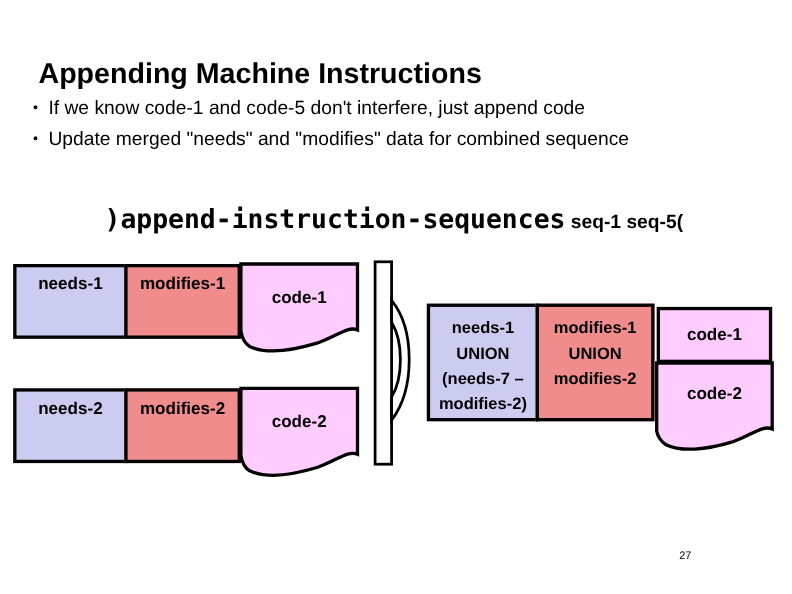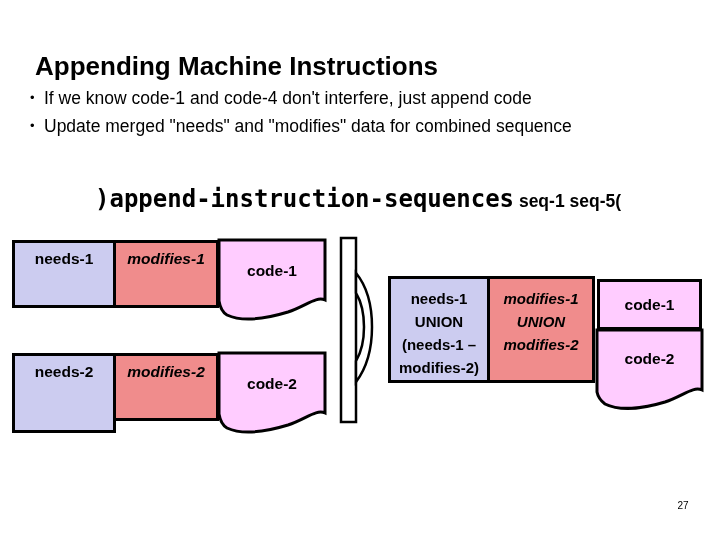--- a/index.html
+++ b/index.html
@@ -16,40 +16,40 @@
   .bullet-dot{width:14px;flex:0 0 14px;font-size:13px;line-height:28px;}
   .code-line{left:95px;top:185px;white-space:nowrap;}
   .code-mono{font-family:"DejaVu Sans Mono","Liberation Mono",monospace;font-weight:bold;font-size:24px;}
   .code-args{font-family:"Liberation Sans",sans-serif;font-weight:bold;font-size:17.5px;}
   .box{
     box-sizing:border-box;border:3px solid #000;text-align:center;
     font-weight:bold;font-size:15.5px;
   }
   .box .pad-top{padding-top:7px;}
   .needs-bg{background:var(--c-needs);}
-  .modifies-bg{background:var(--c-modifies);font-style:italic;}
+  .modifies-bg{background:var(--c-modifies);}
   .code-bg{background:var(--c-code);}
   .doc-label{
     text-align:center;font-weight:bold;font-size:15.5px;pointer-events:none;
   }
   .merged-lines{font-weight:bold;font-size:15px;line-height:23px;text-align:center;padding-top:8px;}
   .code1-rect{display:flex;align-items:center;justify-content:center;}
   .doc-path{fill:var(--c-code);stroke:#000;stroke-width:3;}
   .arrow-shape{fill:#ffffff;stroke:#000;stroke-width:2.5;}
-  .page-num{left:668px;top:500px;width:30px;text-align:center;font-size:10px;}
+  .page-num{left:608px;top:500px;width:30px;text-align:center;font-size:10px;}
 </style>
 </head>
 <body>
 
 <div class="abs title">Appending Machine Instructions</div>
 
 <div class="abs bullets">
   <div class="bullet-line">
     <span class="bullet-dot">•</span>
-    <span>If we know code-1 and code-4 don't interfere, just append code</span>
+    <span>If we know code-1 and code-5 don't interfere, just append code</span>
   </div>
   <div class="bullet-line">
     <span class="bullet-dot">•</span>
     <span>Update merged "needs" and "modifies" data for combined sequence</span>
   </div>
 </div>
 
 <div class="abs code-line">
   <span class="code-mono">)append-instruction-sequences</span><span class="code-args"> seq-1 seq-5(</span>
 </div>
@@ -58,41 +58,41 @@
   <div class="pad-top">needs-1</div>
 </div>
 <div class="abs box modifies-bg" style="left:113px;top:240px;width:106px;height:68px;">
   <div class="pad-top">modifies-1</div>
 </div>
 <svg class="abs" style="left:216px;top:237px;" width="112" height="105" viewBox="0 0 112 105">
   <path class="doc-path" d="M3,3 H109 V63 C100,59 90,69 72,75 C49,82 26,85 11,78 C6,75 4,70 3,64 Z"></path>
 </svg>
 <div class="abs doc-label" style="left:219px;top:262px;width:106px;">code-1</div>
 
-<div class="abs box needs-bg" style="left:12px;top:353px;width:104px;height:80px;">
+<div class="abs box needs-bg" style="left:12px;top:353px;width:104px;height:68px;">
   <div class="pad-top">needs-2</div>
 </div>
 <div class="abs box modifies-bg" style="left:113px;top:353px;width:106px;height:68px;">
   <div class="pad-top">modifies-2</div>
 </div>
 <svg class="abs" style="left:216px;top:350px;" width="112" height="105" viewBox="0 0 112 105">
   <path class="doc-path" d="M3,3 H109 V63 C100,59 90,69 72,75 C49,82 26,85 11,78 C6,75 4,70 3,64 Z"></path>
 </svg>
 <div class="abs doc-label" style="left:219px;top:375px;width:106px;">code-2</div>
 
 <svg class="abs" style="left:333px;top:232px;" width="52" height="196" viewBox="0 0 52 196">
   <rect class="arrow-shape" x="8" y="6" width="15" height="184"></rect>
   <path class="arrow-shape" d="M23,41 C32,52 39,70 39,95 C39,120 32,138 23,150 L23,129 C29,119 31,107 31,95 C31,83 29,71 23,61 Z"></path>
 </svg>
 
 <div class="abs box needs-bg" style="left:388px;top:276px;width:102px;height:107px;">
   <div class="merged-lines">
     <div>needs-1</div>
     <div>UNION</div>
-    <div>(needs-1 –</div>
+    <div>(needs-7 –</div>
     <div>modifies-2)</div>
   </div>
 </div>
 <div class="abs box modifies-bg" style="left:487px;top:276px;width:108px;height:107px;">
   <div class="merged-lines">
     <div>modifies-1</div>
     <div>UNION</div>
     <div>modifies-2</div>
   </div>
 </div>

